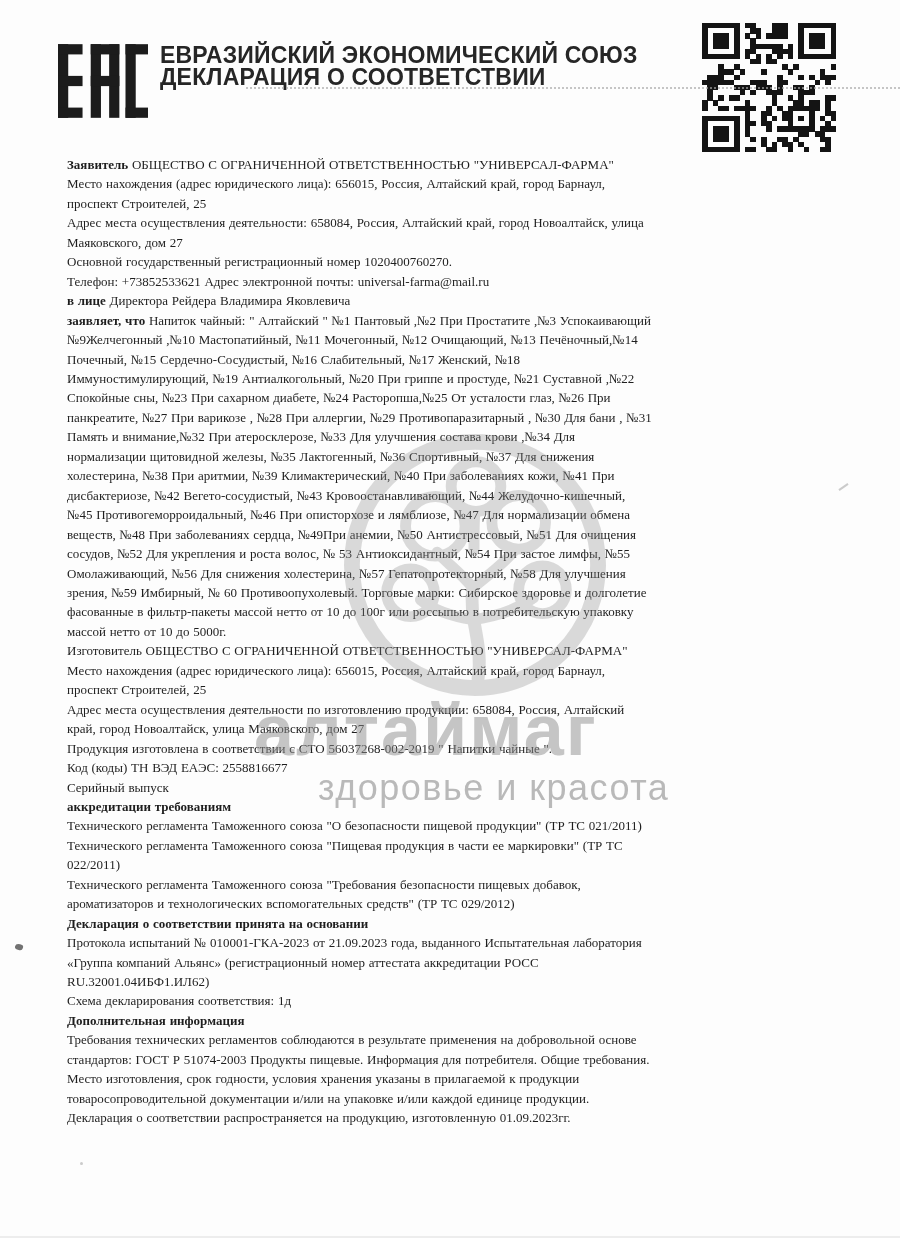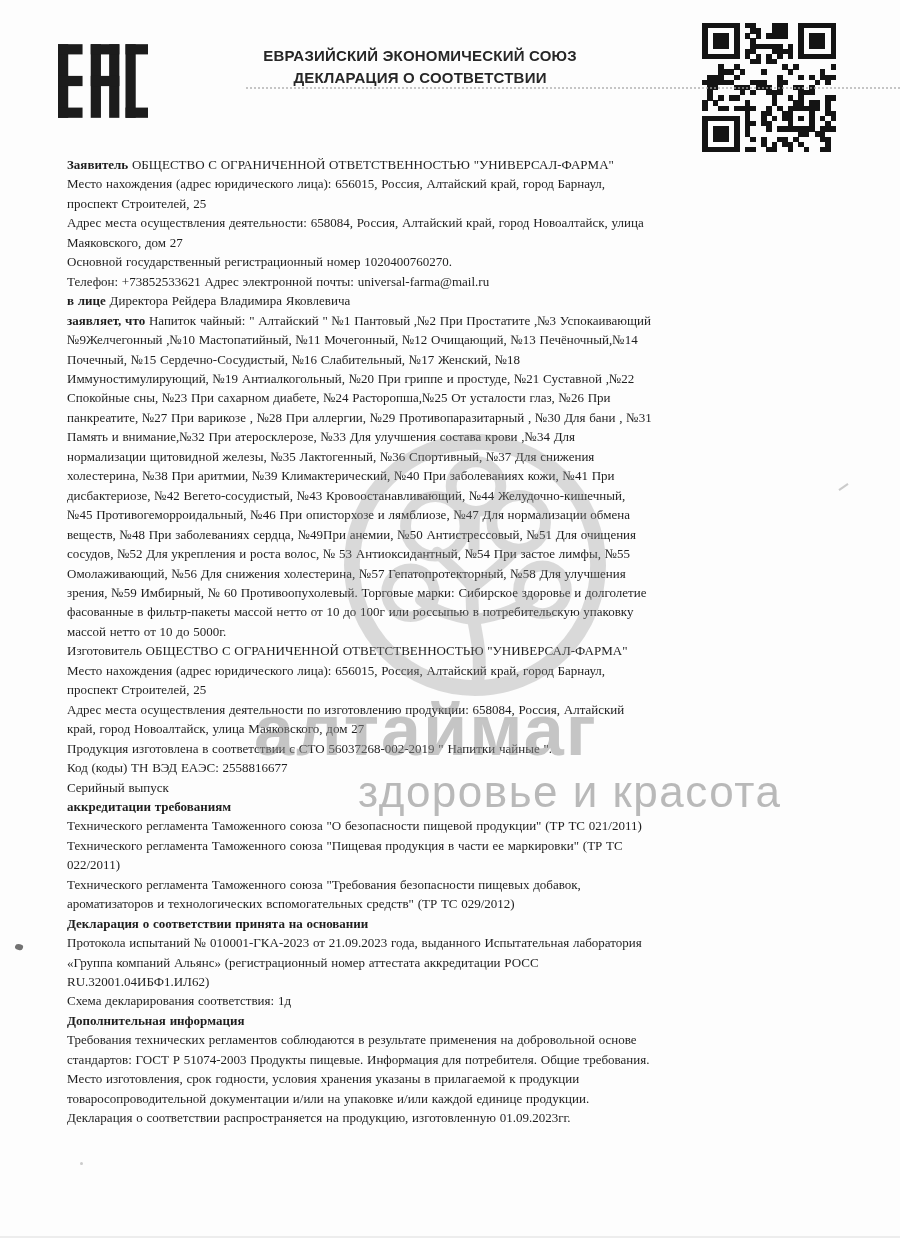--- a/index.html
+++ b/index.html
@@ -7,40 +7,40 @@
     position:relative;width:900px;height:1238px;margin:0 auto;
     background:#fdfdfd;overflow:hidden;
     font-family:"Liberation Serif", serif;color:#1e1e1e;
     box-shadow:0 0 4px rgba(0,0,0,.15);
   }
   .page::after{content:"";position:absolute;left:0;right:0;bottom:0;height:2px;background:#ededed;}
 
   
   .eac{position:absolute;left:58px;top:42px;width:90px;height:78px;}
   .title{
-    position:absolute;left:160px;top:45px;width:520px;text-align:center;
+    position:absolute;left:160px;top:45px;width:520px;
     font-family:"Liberation Sans", sans-serif;font-weight:bold;
-    font-size:15px;line-height:21.5px;letter-spacing:.2px;color:#262626;
+    font-size:23px;line-height:21.5px;letter-spacing:.2px;color:#262626;
   }
   .dotline{
     position:absolute;left:246px;top:87px;width:654px;height:0;
     border-top:2px dotted #a8a8a8;opacity:.65;z-index:6;
   }
   .qr{position:absolute;left:702px;top:23px;width:134px;height:129px;z-index:5;}
 
   
   .wm{position:absolute;z-index:3;pointer-events:none;font-family:"Liberation Sans", sans-serif;}
   .wm-circle{left:341px;top:431px;width:268px;height:268px;opacity:.30;}
   .wm-brand{
     left:254px;top:694px;font-size:72px;font-weight:bold;line-height:1;
     color:#8e8e8e;opacity:.50;letter-spacing:2px;white-space:nowrap;
   }
   .wm-tagline{
-    left:318px;top:770px;font-size:44px;line-height:1;
-    color:#a9a9a9;opacity:.80;letter-spacing:1.5px;white-space:nowrap;margin-left:40px;
+    left:318px;top:770px;font-size:36px;line-height:1;
+    color:#a9a9a9;opacity:.80;letter-spacing:1.5px;white-space:nowrap;
   }
 
   
   .doc{
     position:absolute;left:67px;top:155px;width:810px;z-index:2;
     font-size:13px;line-height:19.45px;word-spacing:.5px;
   }
   .doc .line{white-space:nowrap;}
   .doc b{font-weight:bold;}
 

